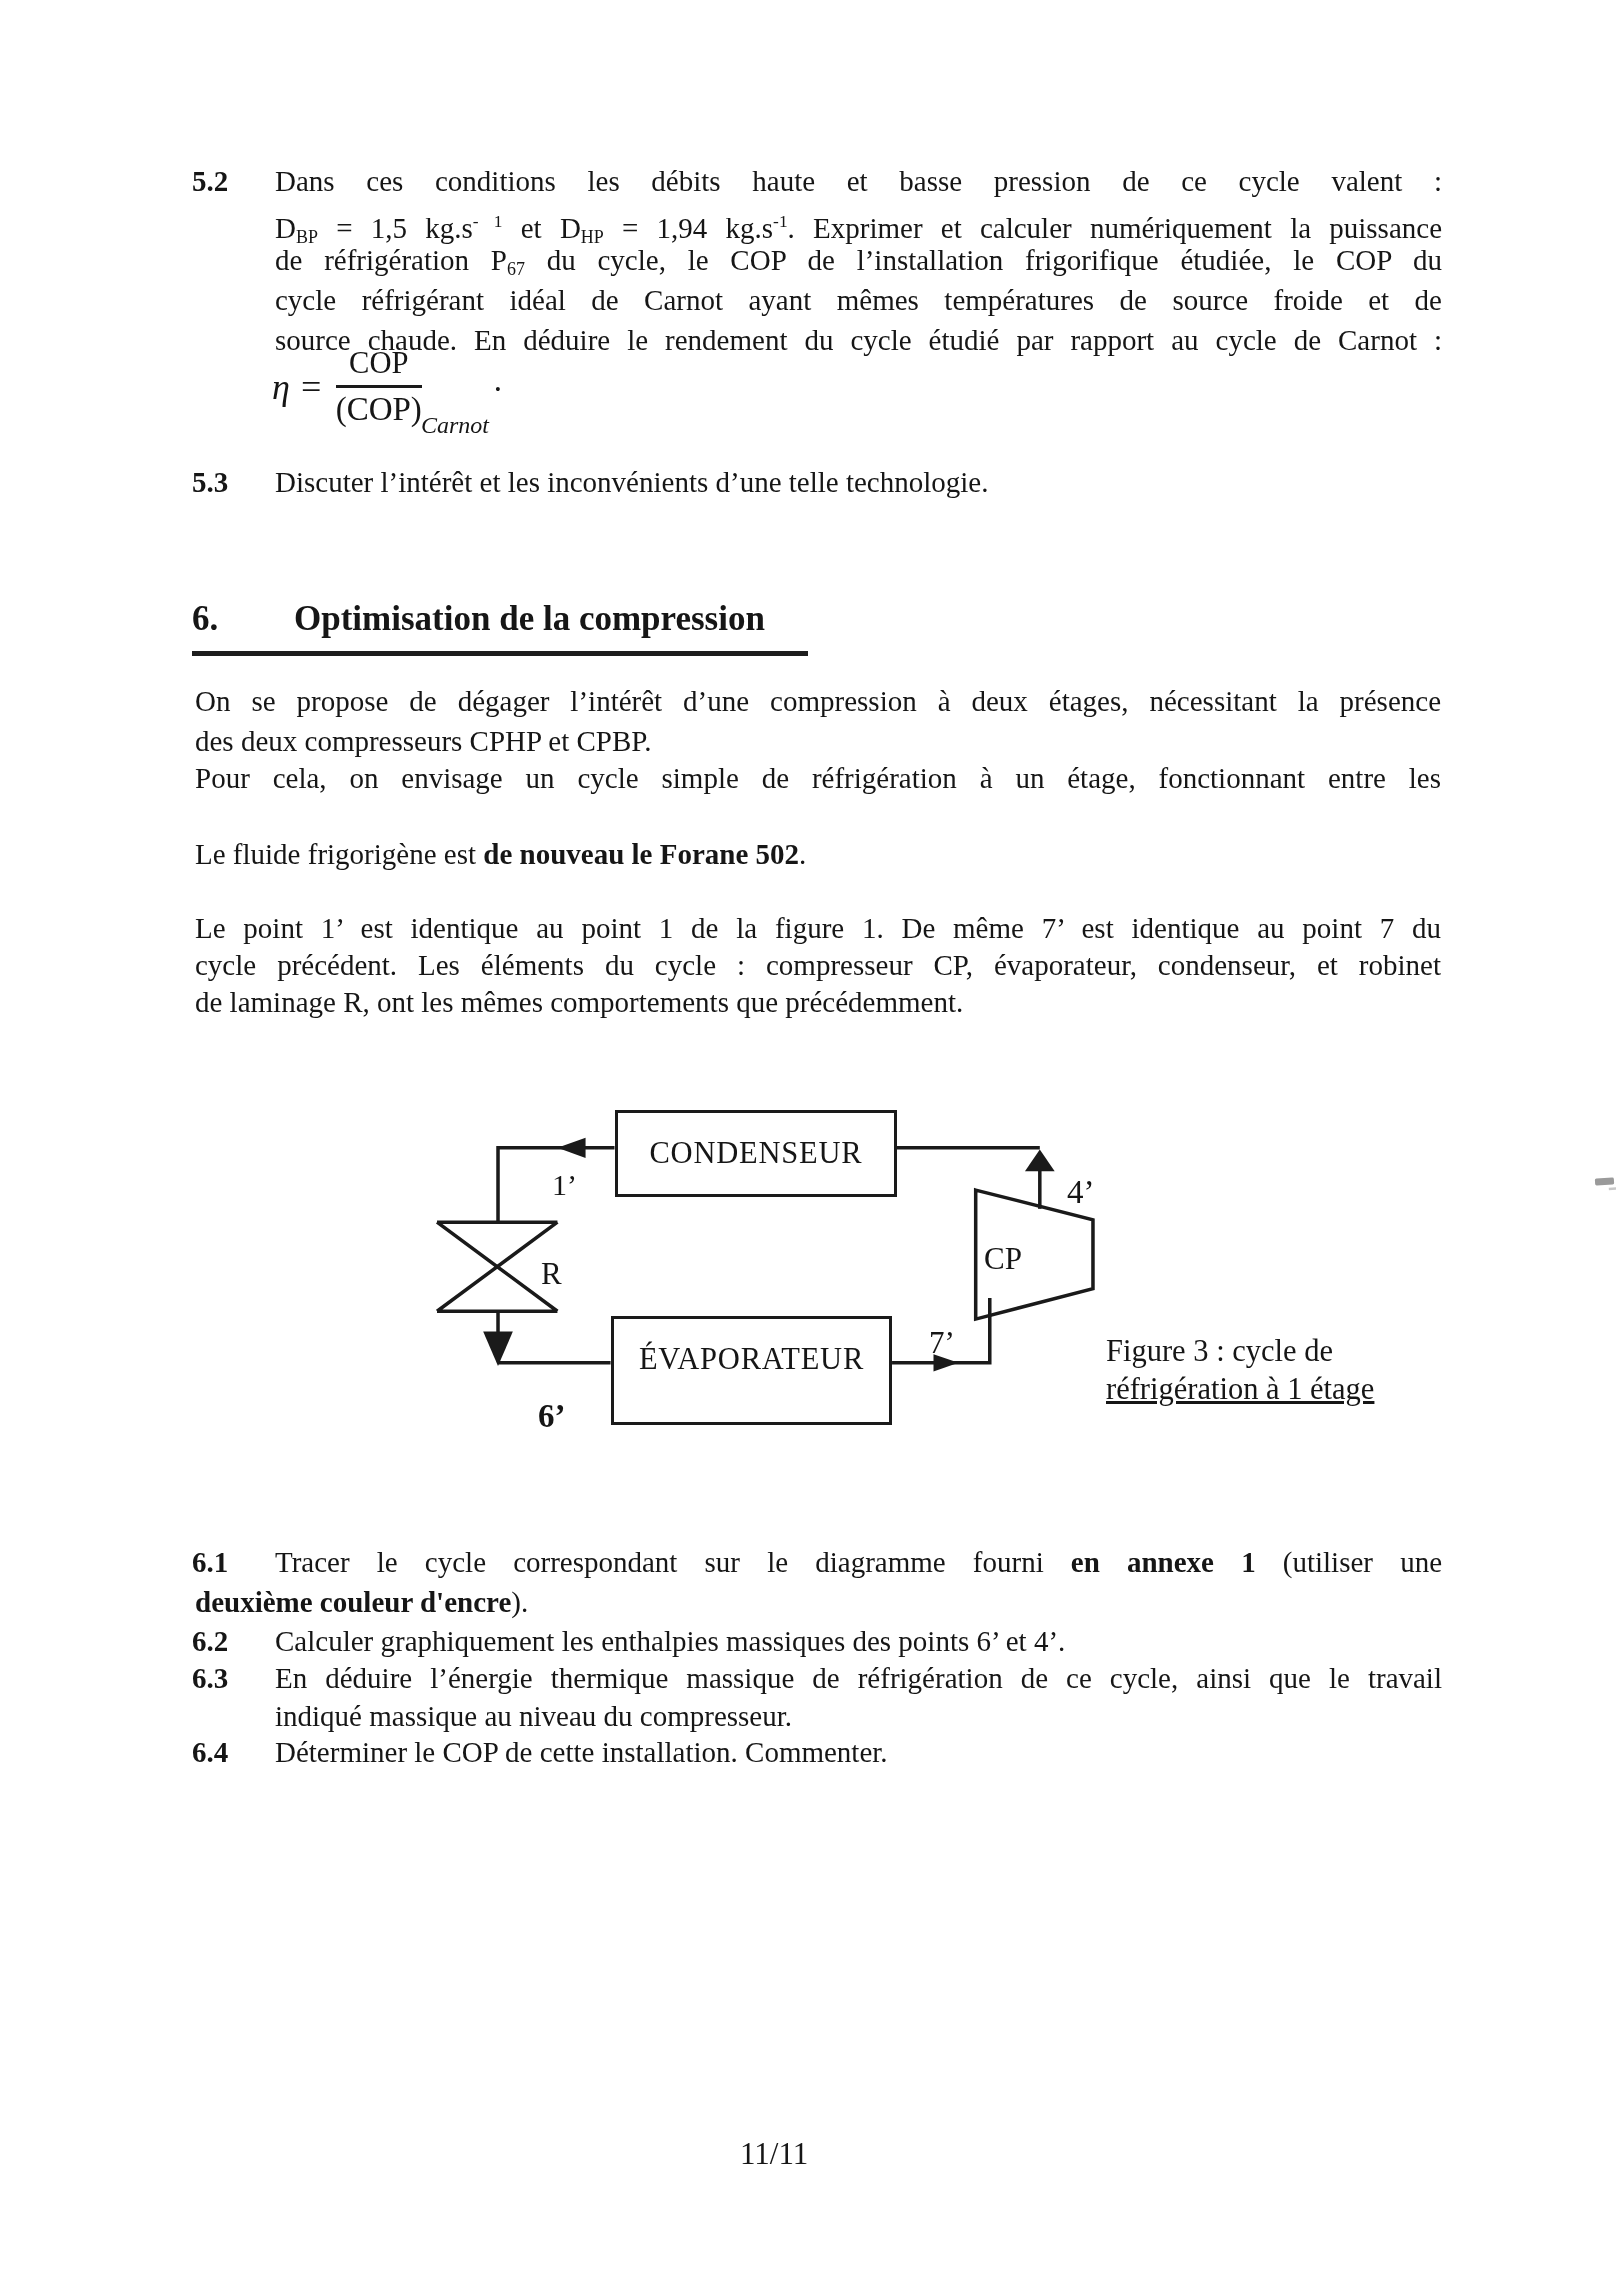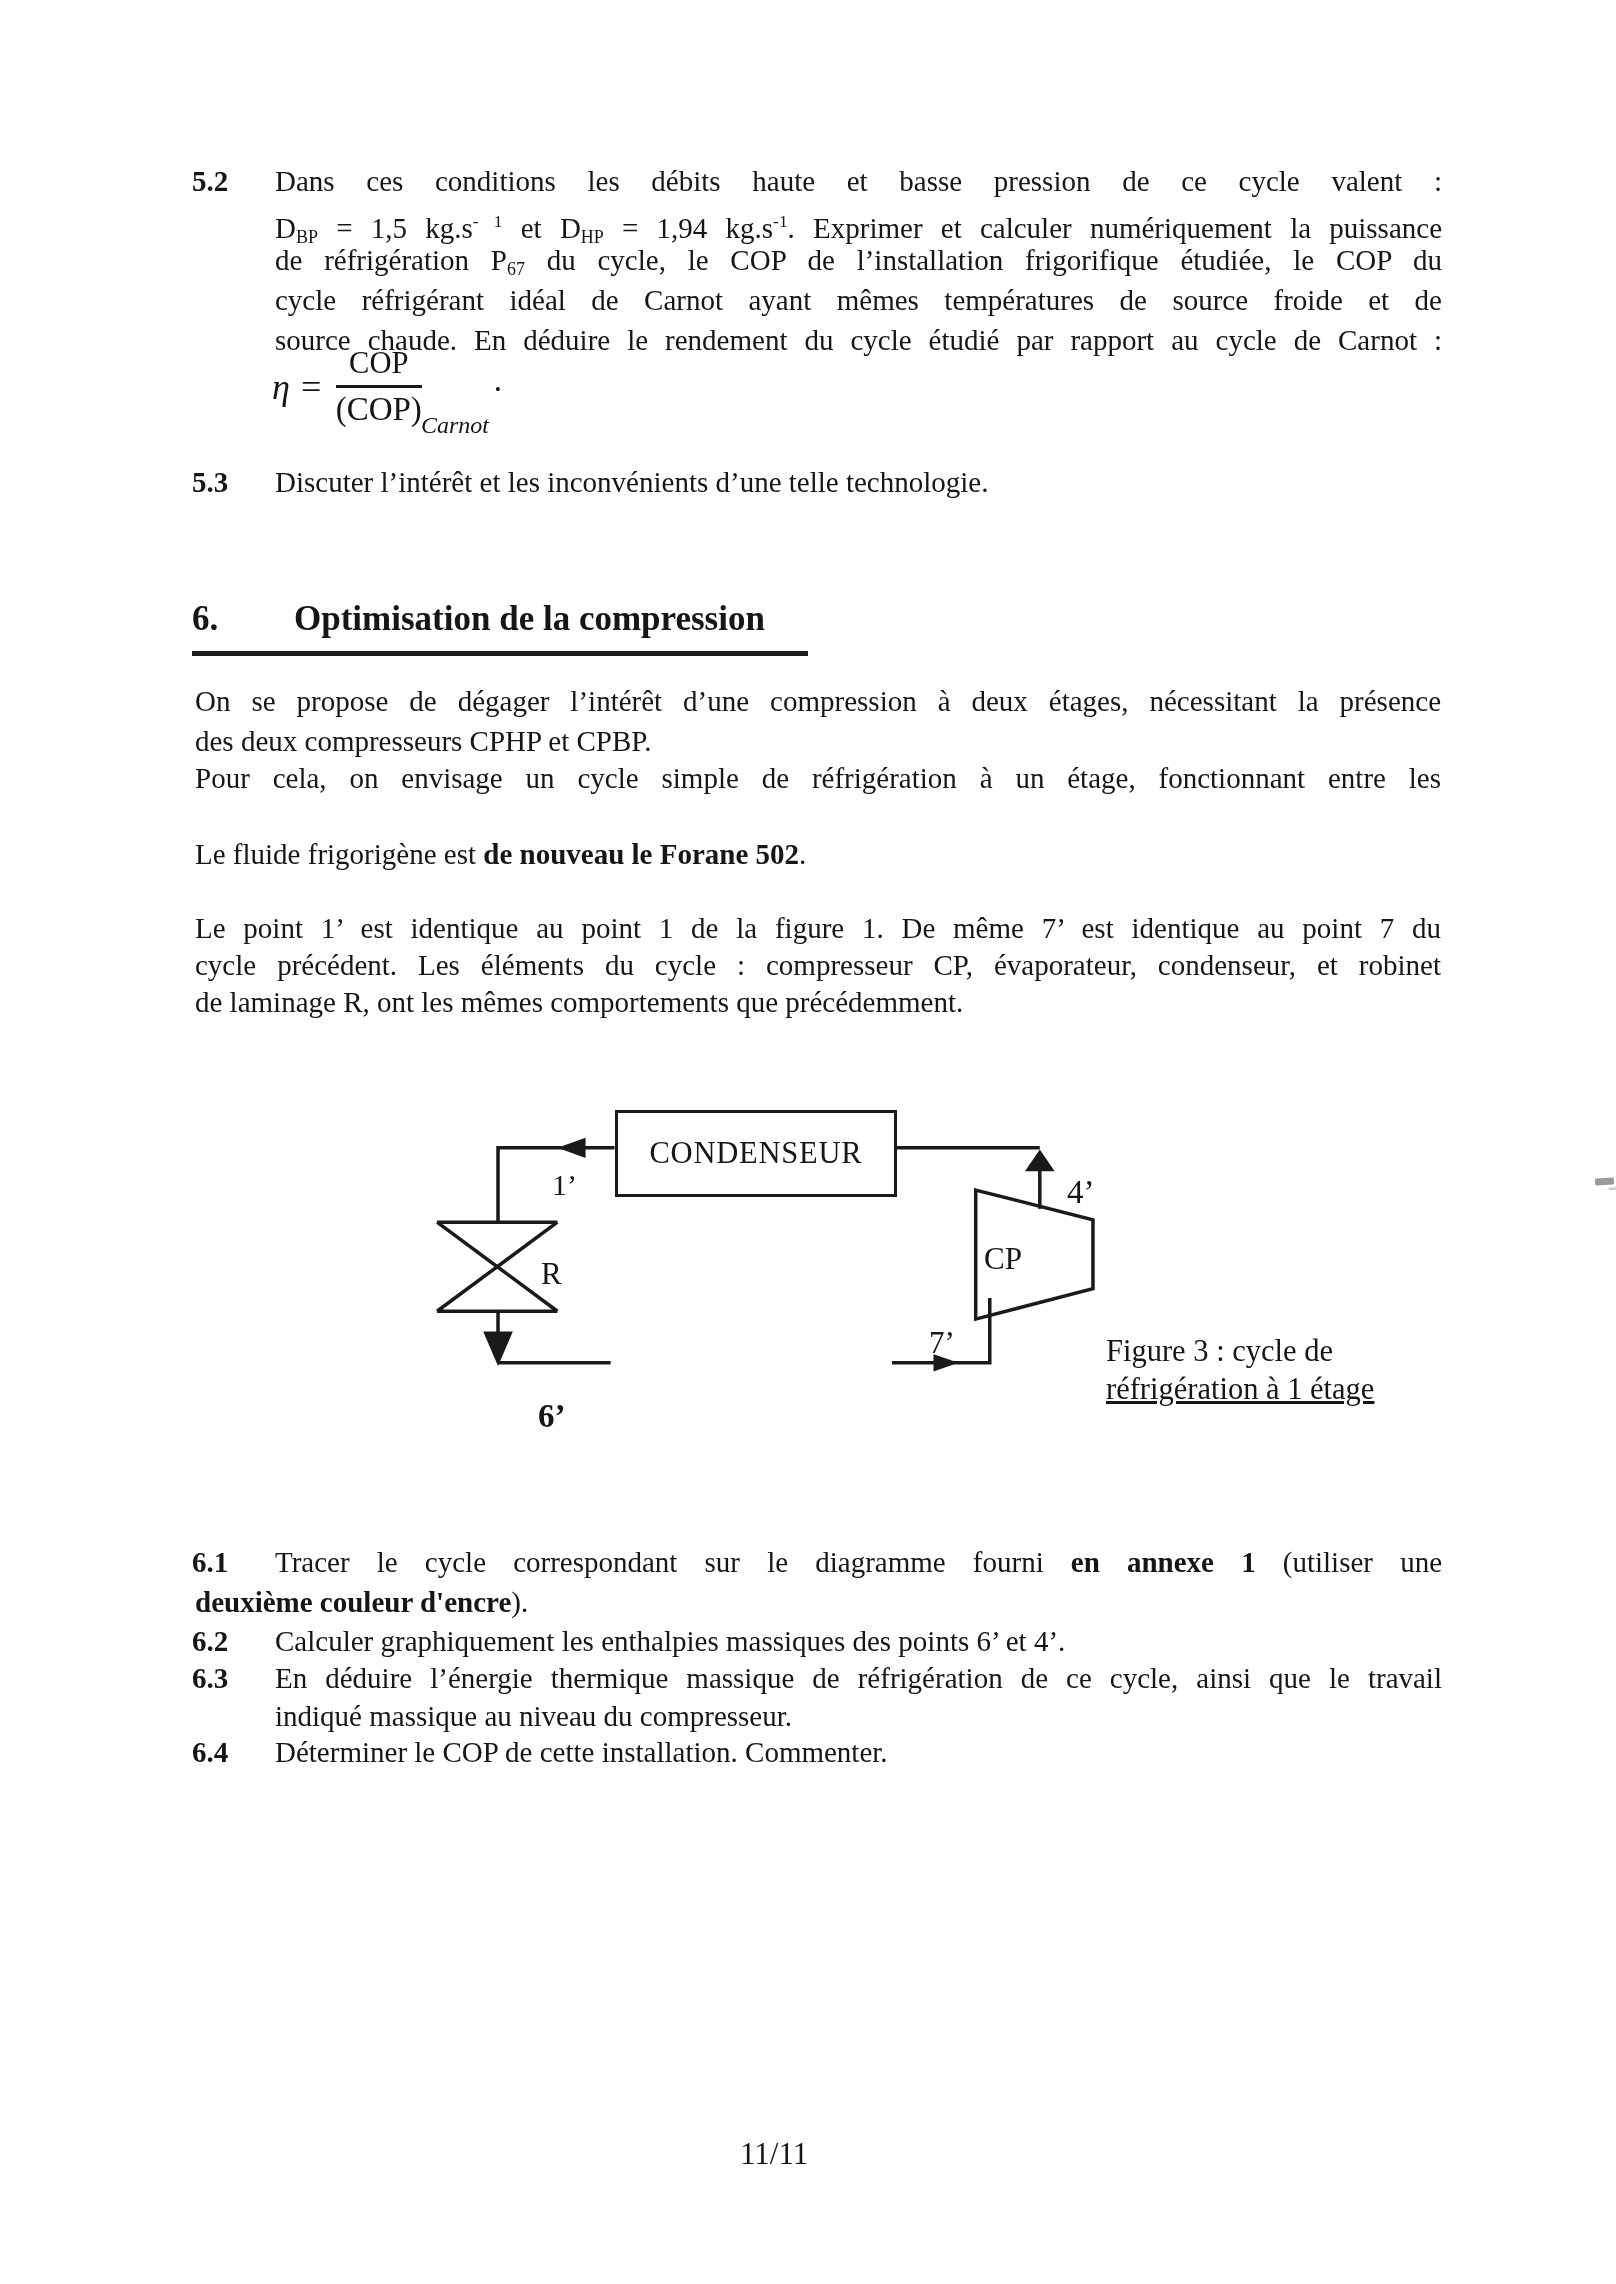--- a/index.html
+++ b/index.html
@@ -94,20 +94,23 @@
       <polygon points="749,1455 749,1481 713,1468"></polygon>
       <polygon points="618,1703 656,1703 637,1747"></polygon>
       <polygon points="1194,1732 1194,1754 1226,1743"></polygon>
       <polygon points="1311,1498 1349,1498 1330,1470"></polygon>
     </g>
   </svg>
 
   <div class="fbox" style="left:615px;top:1110px;width:276px;height:81px;">
     <span>CONDENSEUR</span>
   </div>
+  <div class="fbox" style="left:611px;top:1316px;width:275px;height:103px;">
+    <span style="transform:translateY(-11px);">ÉVAPORATEUR</span>
+  </div>
 
   <div class="flabel" style="left:552px;top:1168px;font-size:30px;">1’</div>
   <div class="flabel" style="left:541px;top:1256px;">R</div>
   <div class="flabel" style="left:538px;top:1398px;font-size:33px;font-weight:700;">6’</div>
   <div class="flabel" style="left:929px;top:1325px;">7’</div>
   <div class="flabel" style="left:1067px;top:1174px;font-size:33px;">4’</div>
   <div class="flabel" style="left:984px;top:1241px;">CP</div>
 
   <div class="flabel" style="left:1106px;top:1334px;font-size:30.5px;">Figure 3 : cycle de</div>
   <div class="flabel" style="left:1106px;top:1372px;font-size:30.5px;text-decoration:underline;">réfrigération à 1 étage</div>

